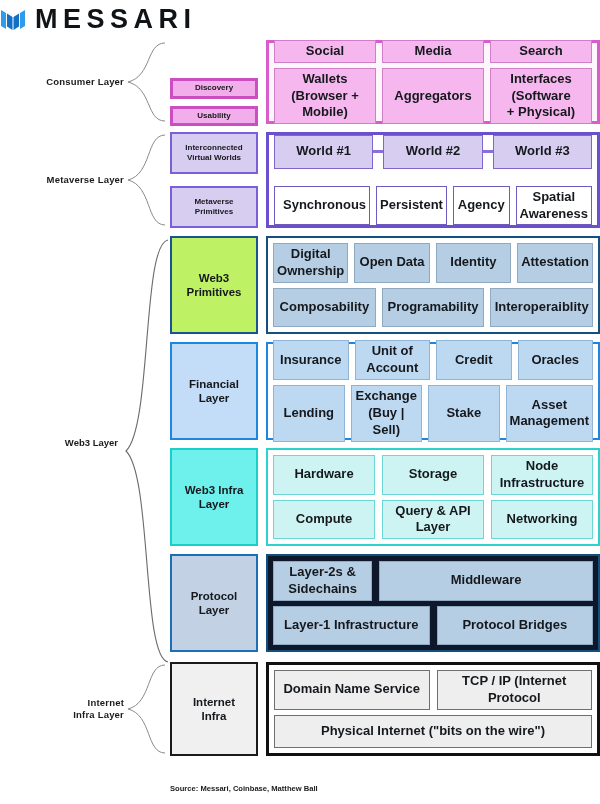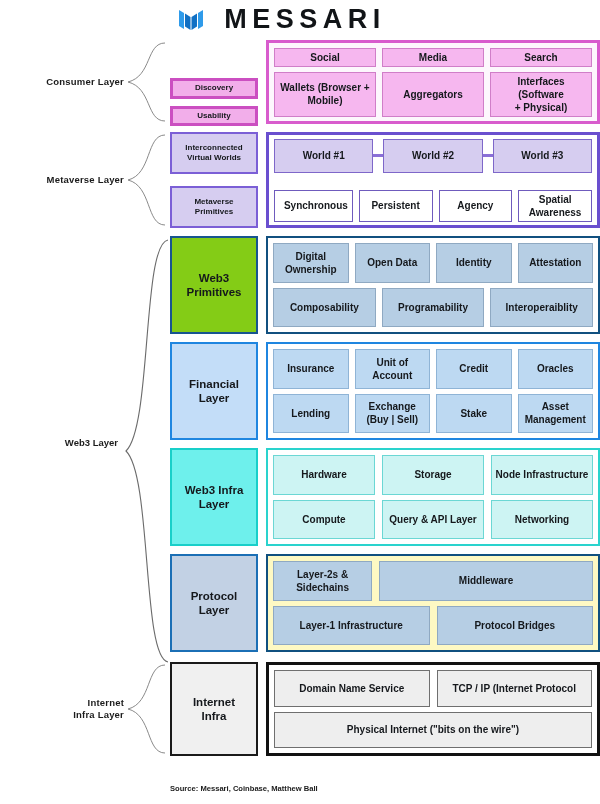--- a/index.html
+++ b/index.html
@@ -7,21 +7,21 @@
     width: 600px; height: 804px;
     background: #ffffff;
     font-family: "Liberation Sans", sans-serif;
     overflow: hidden;
   }
   #page { position: relative; width: 600px; height: 804px; background:#fff; }
 
   
   .logo-wrap {
     position:absolute; left:0; top:6px; width:564px;
-    display:flex; align-items:center; justify-content:center; gap:20px;
+    display:flex; align-items:center; justify-content:flex-start; gap:9px;
   }
   .logo-mark { width:26px; height:26px; display:block; }
   .logo-text {
     font-size:27px; font-weight:700; letter-spacing:5.5px;
     color:#111417; line-height:1;
   }
 
   
   .stack { position:absolute; left:0; top:40px; width:600px; }
 
@@ -41,61 +41,61 @@
     font-size:11.5px; font-weight:700; color:#15181c; line-height:1.25;
     white-space:pre-line;
   }
 
   .gap { flex:0 0 8px; }
 
   .panel { flex:1 1 auto; display:flex; flex-direction:column; justify-content:center; }
   .panel-row { display:flex; align-items:stretch; }
   .cell {
     display:flex; align-items:center; justify-content:center; text-align:center;
-    font-size:10px; font-weight:700; color:#15181c; line-height:1.3;
+    font-size:13px; font-weight:700; color:#15181c; line-height:1.3;
     white-space:pre-line; padding:2px 3px;
   }
 
   
   .consumer .label-box      { background:#f2aeea; border:3px solid #cb4fc1; }
   .consumer .panel          { background:#fdf7fd; border:3px solid #d85ccd; padding:5px; gap:5px; }
   .consumer .panel-row      { gap:6px; }
   .consumer .cell           { background:#f6b7ef; border:1px solid #d07ec8; }
   .consumer .lbl-stack      { display:flex; flex-direction:column; gap:7px; height:100%;margin-top:40px; }
 
   
   .metaverse .lb-top   { background:#d6cdf0; border:2px solid #7b5fd6; }
   .metaverse .lb-bot   { background:#d6cdf0; border:2px solid #7b5fd6; }
   .metaverse .panel    { background:#ffffff; border:3px solid #6a4fcf; padding:5px; gap:17px; }
   .metaverse .panel-row{ gap:6px; }
   .metaverse .cell-w   { background:#d6cdf0; border:1.5px solid #7e67c9; }
   .metaverse .cell-p   { background:#ffffff; border:1.5px solid #6f5bbd; }
   .connector { flex:0 0 10px; align-self:center; height:3px; background:#8a6fd6; }
 
   
-  .prim .label-box  { background:#84cc16; border:2px solid #18558f; }
+  .prim .label-box  { background:#bef264; border:2px solid #18558f; }
   .prim .panel      { background:#ffffff; border:2.5px solid #11507f; padding:5px; gap:5px; }
   .prim .panel-row  { gap:6px; }
   .prim .cell       { background:#b6cee4; border:1px solid #8fa9c2; }
 
   
   .fin .label-box  { background:#c3ddf8; border:2.5px solid #1f86e0; }
   .fin .panel      { background:#ffffff; border:2.5px solid #1f86e0; padding:5px; gap:5px; }
   .fin .panel-row  { gap:6px; }
   .fin .cell       { background:#bdd9f2; border:1px solid #8fb4d6; }
 
   
   .infra .label-box { background:#6ef0ec; border:2.5px solid #19cfc9; }
   .infra .panel     { background:#ffffff; border:2.5px solid #2ad3cd; padding:5px; gap:5px; }
   .infra .panel-row { gap:7px; }
   .infra .cell      { background:#cdf4f3; border:1px solid #6bd7d4; }
 
   
   .proto .label-box { background:#c2d1e4; border:2px solid #1b6fb5; }
-  .proto .panel     { background:#fef9c3; border:2.5px solid #10507f; padding:5px; gap:5px; }
+  .proto .panel     { background:#0f172a; border:2.5px solid #10507f; padding:5px; gap:5px; }
   .proto .panel-row { gap:7px; }
   .proto .cell      { background:#b6cee4; border:1px solid #8fa9c2; }
 
   
   .inet .label-box { background:#f0f0f0; border:2.5px solid #1a1a1a; }
   .inet .panel     { background:#ffffff; border:3px solid #111111; padding:5px; gap:5px; }
   .inet .panel-row { gap:7px; }
   .inet .cell      { background:#eeeeee; border:1.5px solid #6f6f6f; }
 
   .src {

